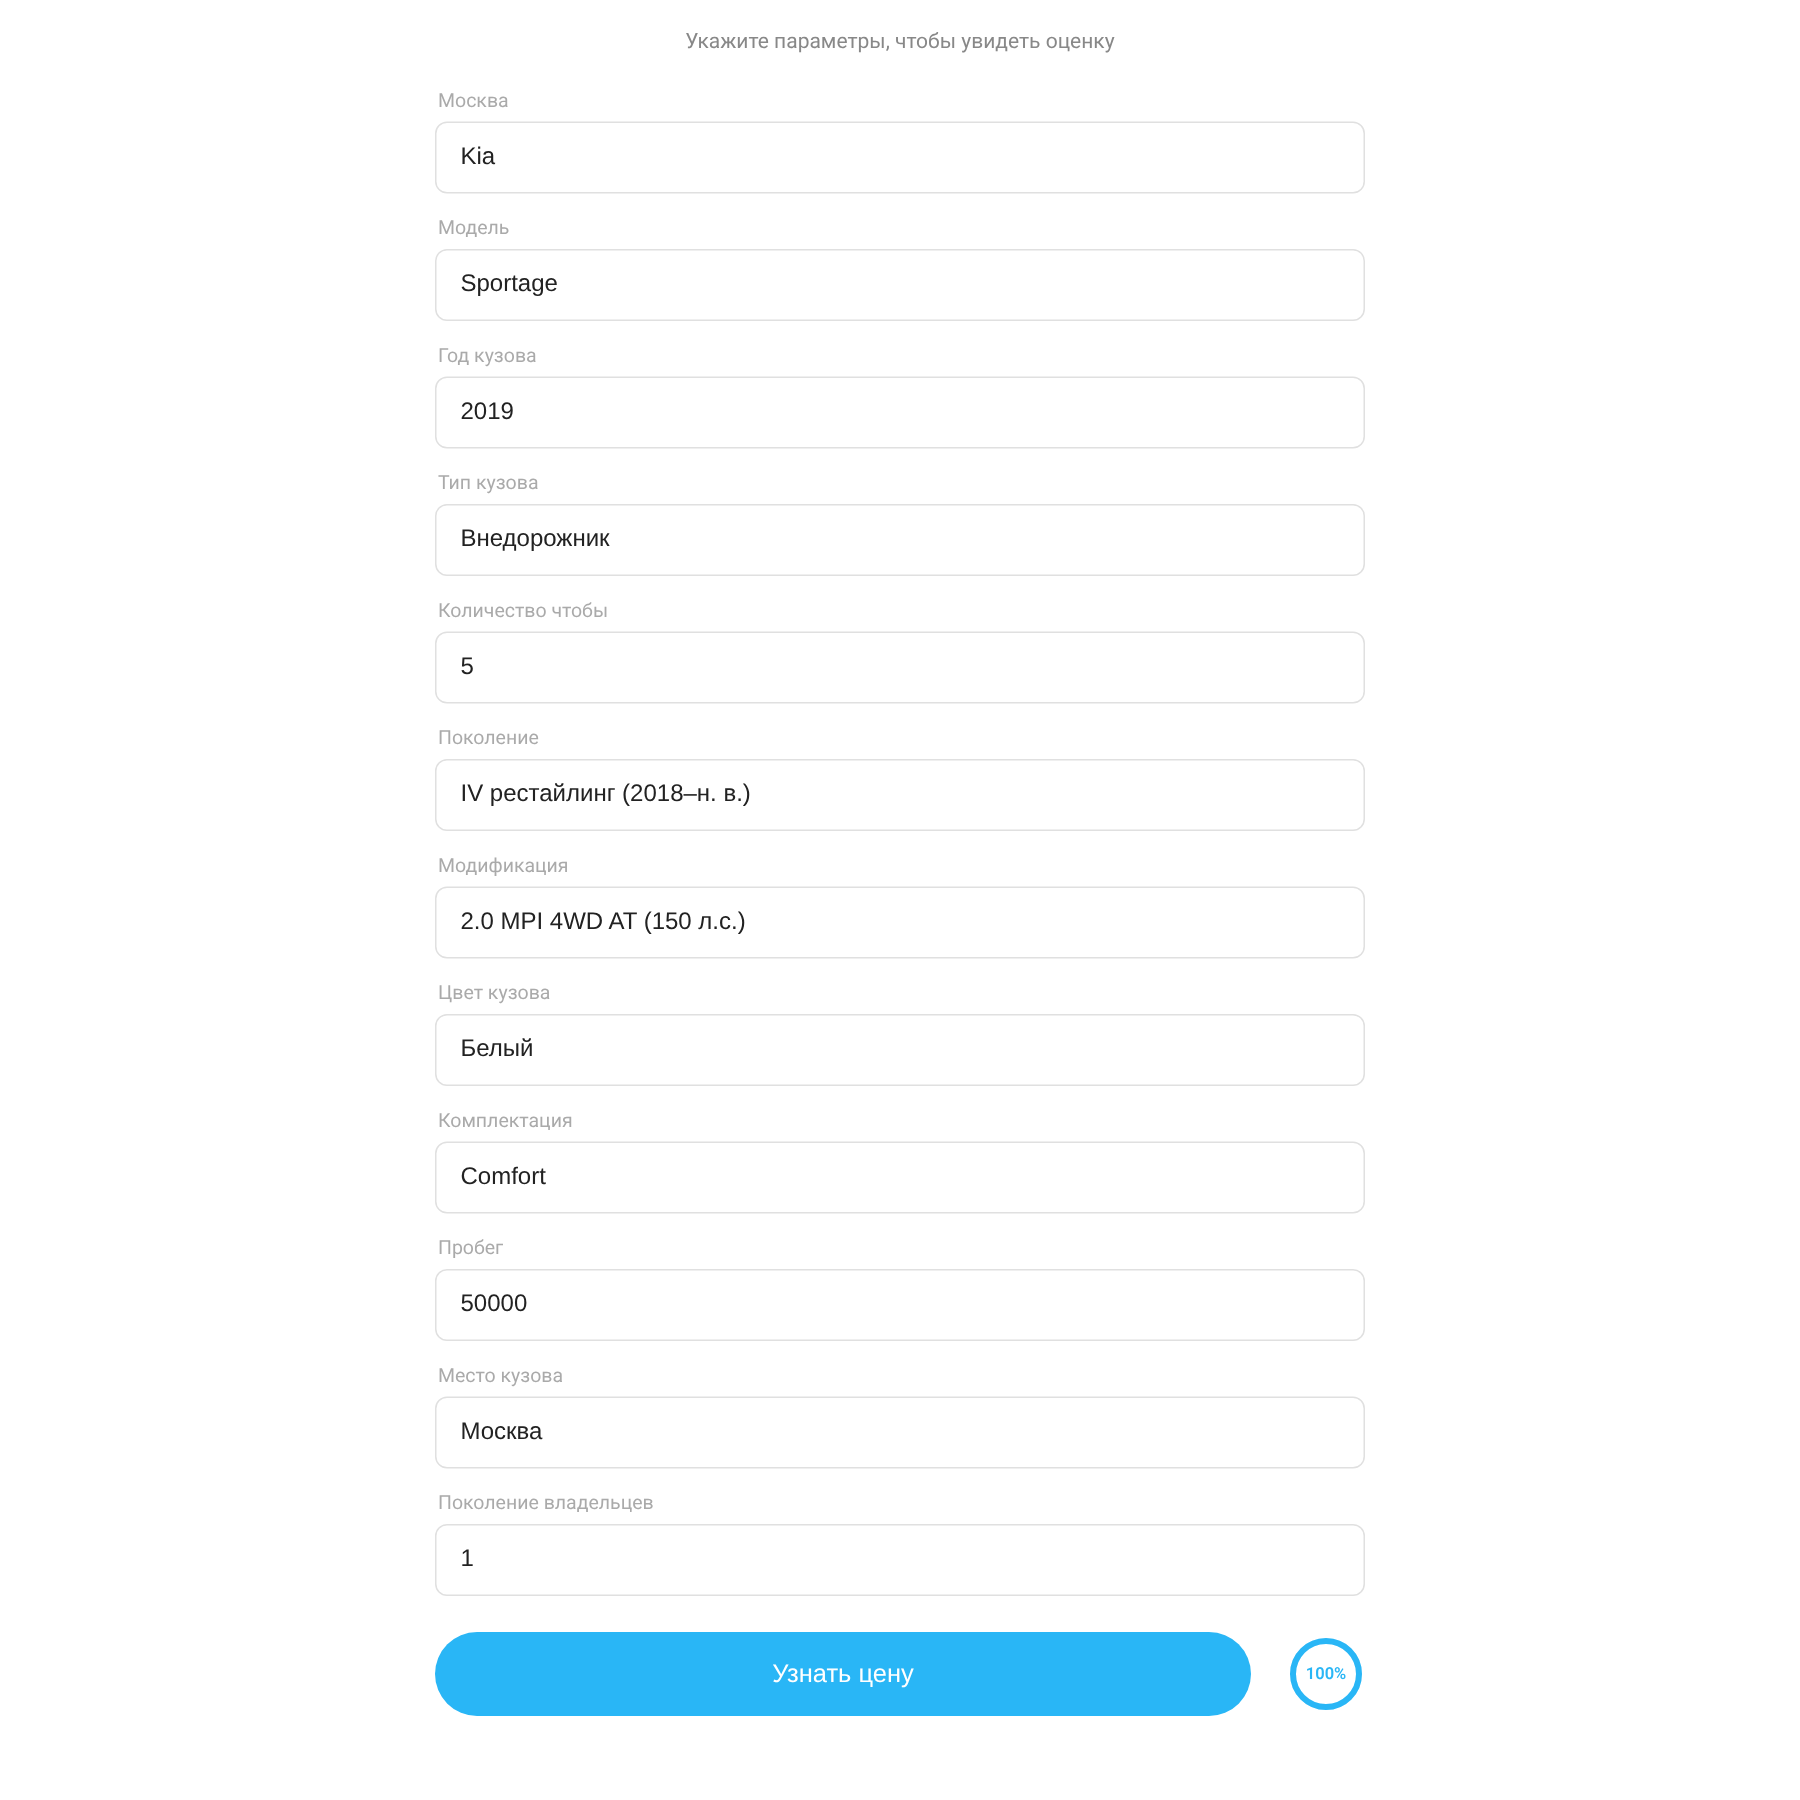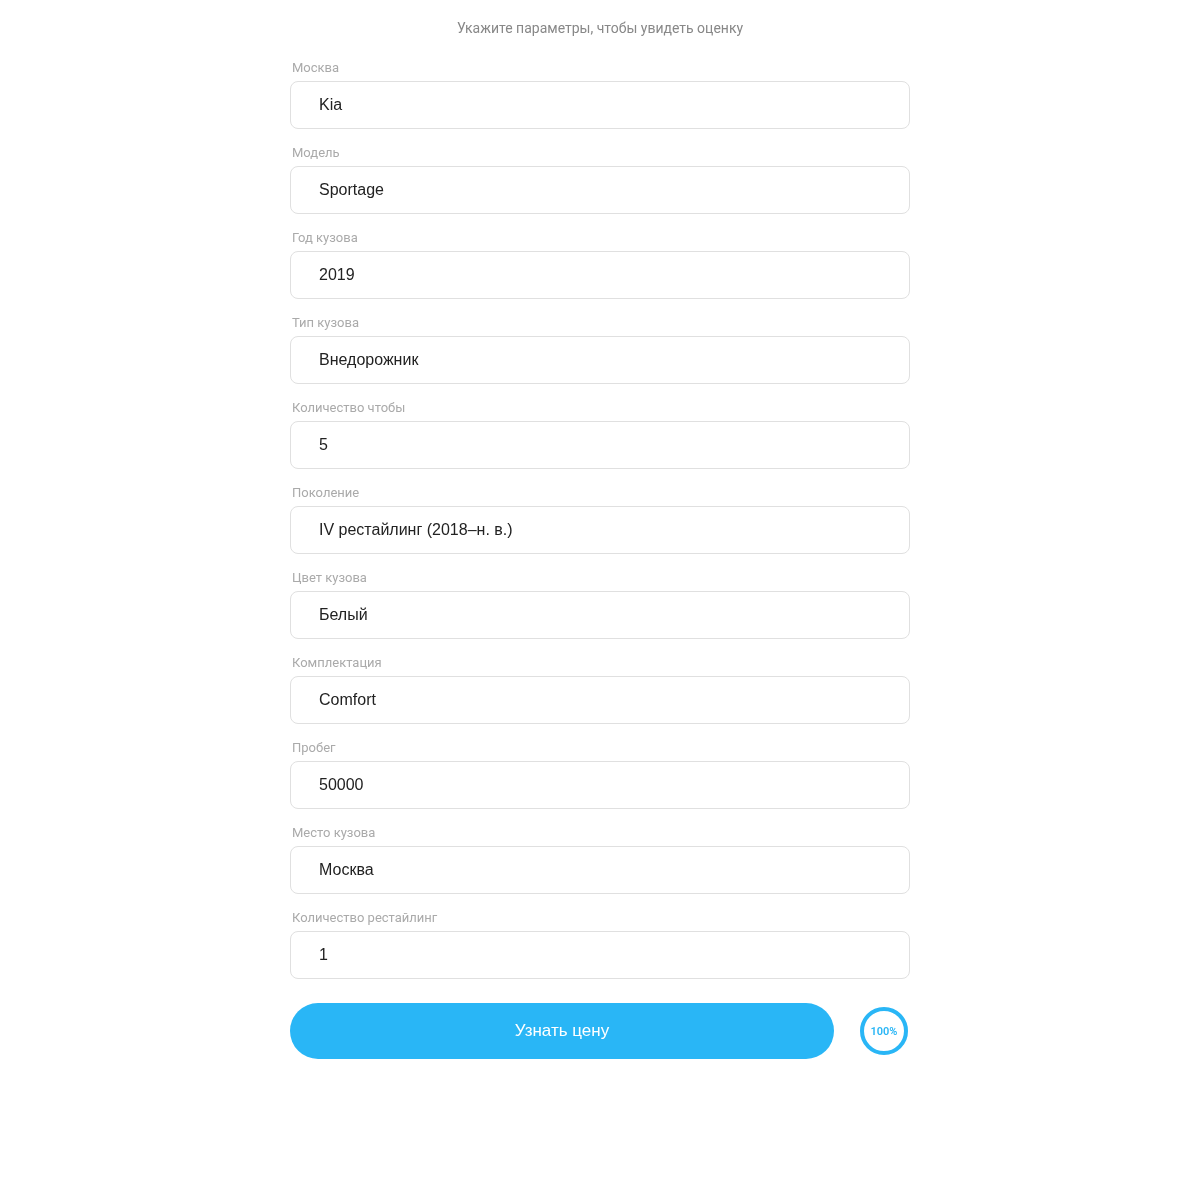--- a/index.html
+++ b/index.html
@@ -38,21 +38,21 @@
     .form-label {
       display: block;
       font-size: 13px;
       color: #aaa;
       margin-bottom: 6px;
       padding-left: 2px;
     }
 
     .form-input {
       width: 100%;
-      padding: 14px 28px;
+      padding: 14px 16px;
       border: 1px solid #e0e0e0;
       border-radius: 8px;
       font-size: 16px;
       color: #222;
       background: #fff;
       outline: none;
       appearance: none;
     }
 
     .bottom-section {
@@ -102,25 +102,26 @@
 <div class="page-container">
   <p class="page-subtitle">Укажите параметры, чтобы увидеть оценку</p>
 
   <div id="form-fields">
       <div class="form-group"><label class="form-label">Москва</label><input class="form-input" type="text" value="Kia" style=""></div>
       <div class="form-group"><label class="form-label">Модель</label><input class="form-input" type="text" value="Sportage" style=""></div>
       <div class="form-group"><label class="form-label">Год кузова</label><input class="form-input" type="text" value="2019" style=""></div>
       <div class="form-group"><label class="form-label">Тип кузова</label><input class="form-input" type="text" value="Внедорожник" style=""></div>
       <div class="form-group"><label class="form-label">Количество чтобы</label><input class="form-input" type="text" value="5" style=""></div>
       <div class="form-group"><label class="form-label">Поколение</label><input class="form-input" type="text" value="IV рестайлинг (2018–н. в.)" style=""></div>
+      <div class="form-group"><label class="form-label">Модификация</label><input class="form-input" type="text" value="2.0 MPI 4WD AT (150 л.с.)" style=""></div>
       <div class="form-group"><label class="form-label">Цвет кузова</label><input class="form-input" type="text" value="Белый" style=""></div>
       <div class="form-group"><label class="form-label">Комплектация</label><input class="form-input" type="text" value="Comfort" style=""></div>
       <div class="form-group"><label class="form-label">Пробег</label><input class="form-input" type="text" value="50000" style=""></div>
       <div class="form-group"><label class="form-label">Место кузова</label><input class="form-input" type="text" value="Москва" style=""></div>
-      <div class="form-group"><label class="form-label">Количество рестайлинг</label><input class="form-input" type="text" value="1" style=""></div>
+      <div class="form-group"><label class="form-label">Поколение владельцев</label><input class="form-input" type="text" value="1" style=""></div>
     </div>
 
   <div class="bottom-section">
     <button class="submit-button">Узнать цену</button>
     <div class="progress-circle">
       <svg width="52" height="52" viewBox="0 0 52 52">
         <circle cx="26" cy="26" r="22" fill="none" stroke="#e0f4fd" stroke-width="4"></circle>
         <circle cx="26" cy="26" r="22" fill="none" stroke="#29b6f6" stroke-width="4" stroke-dasharray="138.2" stroke-dashoffset="0" stroke-linecap="round"></circle>
       </svg>
       <span class="progress-label">100%</span>

